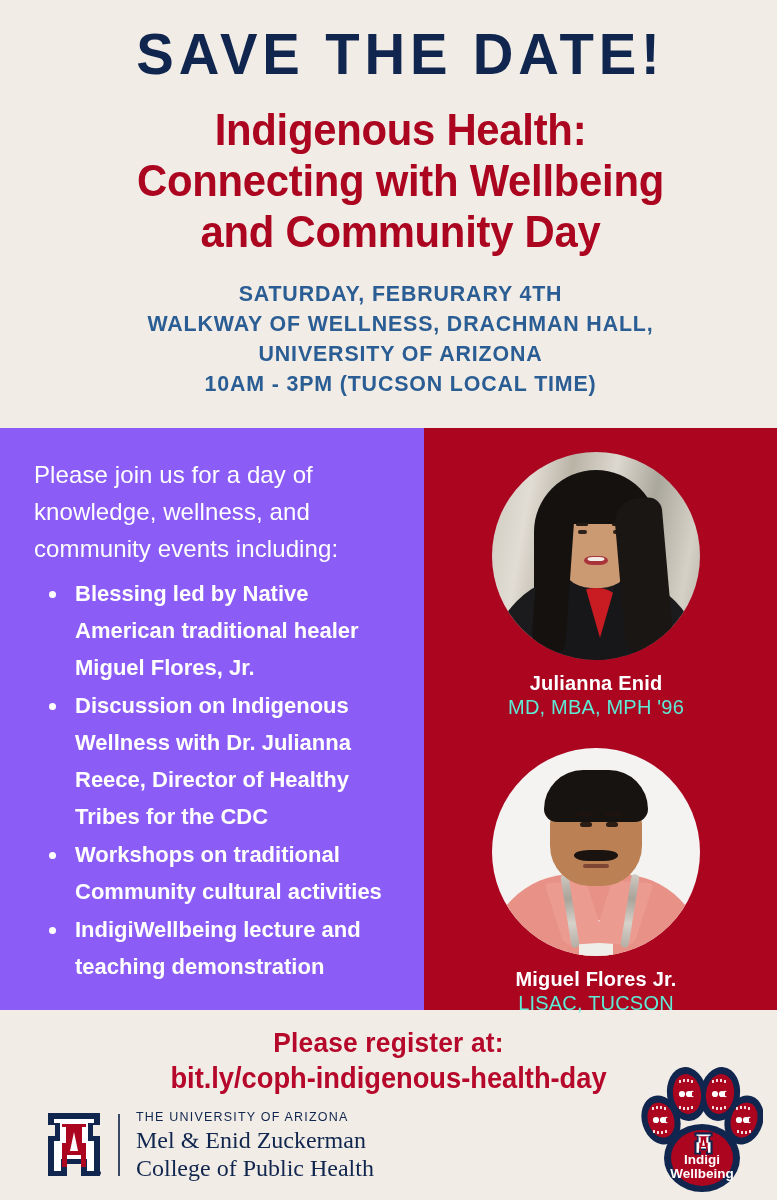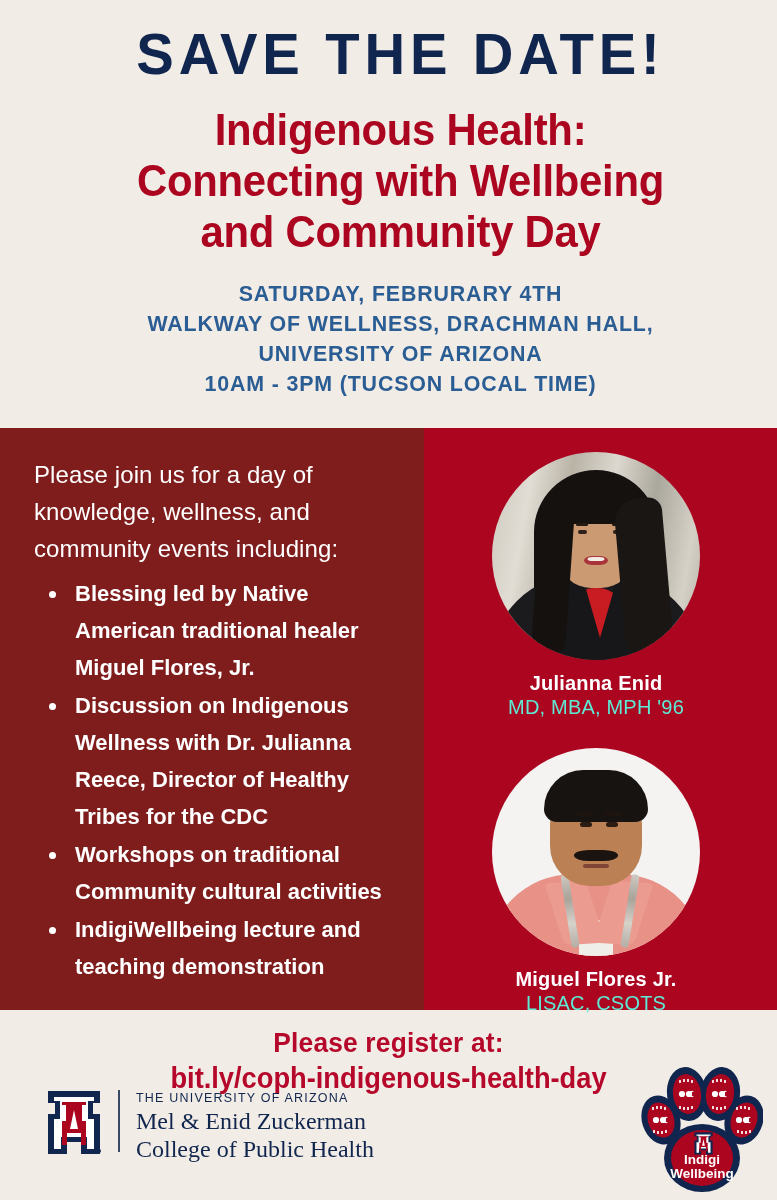--- a/index.html
+++ b/index.html
@@ -46,21 +46,21 @@
 
   
   .panels {
     position:absolute;
     top:428px; left:0;
     width:777px; height:582px;
     display:flex;
   }
   .panel-blue {
     width:424px; height:100%;
-    background:#7f1d1d;
+    background:#8b5cf6;
     padding:28px 26px 0 34px;
   }
   .panel-red {
     width:353px; height:100%;
     background:#AB0520;
     position:relative;
   }
 
   .intro {
     color:#FFFFFF;
@@ -216,21 +216,21 @@
     transform:scaleX(0.94); letter-spacing:0.2px;
   }
   .reg-line2 {
     color:#B5082A; font-weight:bold; font-size:29px; line-height:36px;
     transform:scaleX(0.94); letter-spacing:0px;
   }
 
   
   .footer {
     position:absolute; bottom:0; left:0; width:777px; height:110px;
-    display:flex; align-items:flex-start;
+    display:flex; align-items:center;
   }
   .ua-logo { margin-left:44px; width:60px; height:66px; flex:none; }
   .logo-rule {
     width:2px; height:62px; background:#3A4A66; margin:0 16px 0 14px; flex:none;
   }
   .logo-text { color:#10264E; }
   .logo-kicker {
     font-size:12.5px; letter-spacing:1.2px; font-weight:500;
     line-height:16px; margin-bottom:1px;
   }
@@ -317,21 +317,21 @@
         <div class="p2-hair"></div>
         <div class="p2-browL"></div>
         <div class="p2-browR"></div>
         <div class="p2-eyeL"></div>
         <div class="p2-eyeR"></div>
         <div class="p2-mustache"></div>
         <div class="p2-mouth"></div>
       </div>
       <div class="caption">
         <div class="cap-name">Miguel  Flores Jr.</div>
-        <div class="cap-cred">LISAC, CSOTS</div>
+        <div class="cap-cred">LISAC, TUCSON</div>
       </div>
     </div>
 
   </div>
 </div>
 
 <div class="register">
   <div class="reg-line1">Please register at:</div>
   <div class="reg-line2">bit.ly/coph-indigenous-health-day</div>
 </div>

